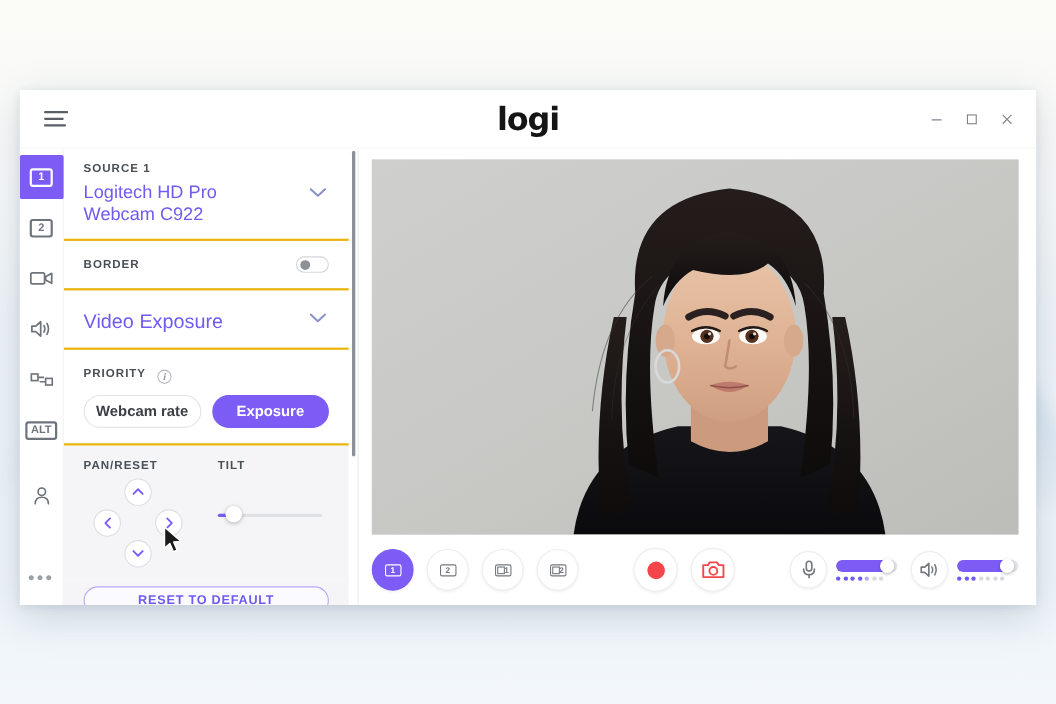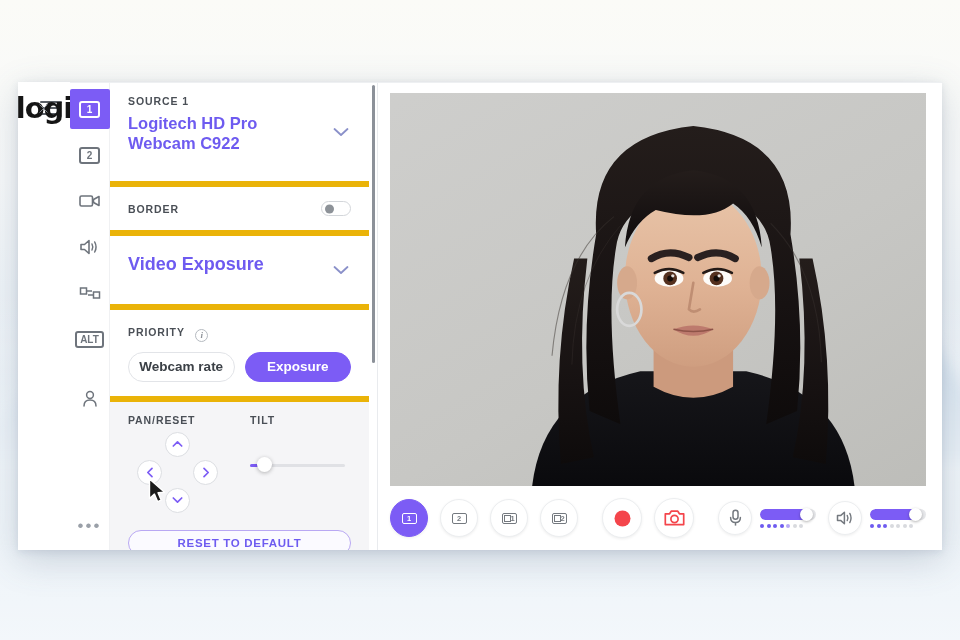--- a/index.html
+++ b/index.html
@@ -28,21 +28,21 @@
   }
   .peak i.lt { border-bottom-color:#d7e5f1; }
   .peak i.dk { border-bottom-color:#b9d0e4; }
 
   
   .window {
     position:absolute; left:18px; top:82px; width:924px; height:468px;
     background:#ffffff;
     box-shadow: 0 10px 34px rgba(80,100,125,.24), 0 2px 8px rgba(80,100,125,.14);
     overflow:hidden;
-    display:flex; flex-direction:row;
+    display:flex; flex-direction:column;
   }
 
   
   .titlebar {
     height:52px; flex:0 0 52px; position:relative; background:#fff;
     display:flex; align-items:center;
   }
   .hamburger { position:absolute; left:22px; top:50%; transform:translateY(-50%); width:22px; cursor:pointer; }
   .hamburger span { display:block; height:2px; background:#5a5f66; border-radius:1px; margin:4px 0; }
   .hamburger span:nth-child(2){ width:18px; }
@@ -77,26 +77,26 @@
   }
   .rail-btn.person { margin-top:14px; }
   .rail-dots { position:absolute; bottom:16px; color:#9aa0a8; font-size:17px; letter-spacing:2px; line-height:1; cursor:pointer;}
 
   
   .panel {
     width:268px; flex:0 0 268px; background:#fff; position:relative;
     border-right:1px solid #e9ebee; overflow:hidden;
   }
   .panel-scroll { position:absolute; inset:0; padding-right:8px; }
-  .sect { padding:12px 18px 28px 18px; border-bottom:6px solid #eab308; position:relative; }
+  .sect { padding:12px 18px 12px 18px; border-bottom:2px solid #eab308; position:relative; }
   .sect-label {
     font-size:10.5px; font-weight:700; color:#4a4f56; letter-spacing:.9px; text-transform:uppercase;
   }
   .sect-value {
-    font-size:16.5px; font-weight:700; color:#6e5bf0; line-height:1.22; margin-top:6px; max-width:185px;
+    font-size:16.5px; font-weight:400; color:#6e5bf0; line-height:1.22; margin-top:6px; max-width:185px;
   }
   .chev { position:absolute; right:20px; top:50%; transform:translateY(-50%); color:#8a90c9; cursor:pointer; }
   .row-between { display:flex; align-items:center; justify-content:space-between; }
   .toggle {
     width:30px; height:15px; border-radius:9px; border:1px solid #d3d6da; background:#fff;
     position:relative; cursor:pointer; flex:0 0 auto;
   }
   .toggle .knob { position:absolute; left:3px; top:50%; transform:translateY(-50%); width:9px; height:9px; border-radius:50%; background:#8d9298; }
   .info-i {
     display:inline-flex; align-items:center; justify-content:center;

